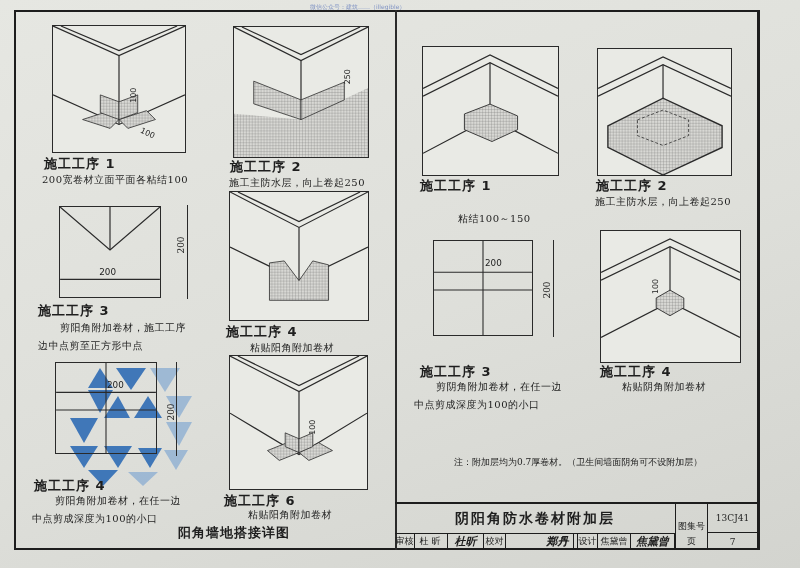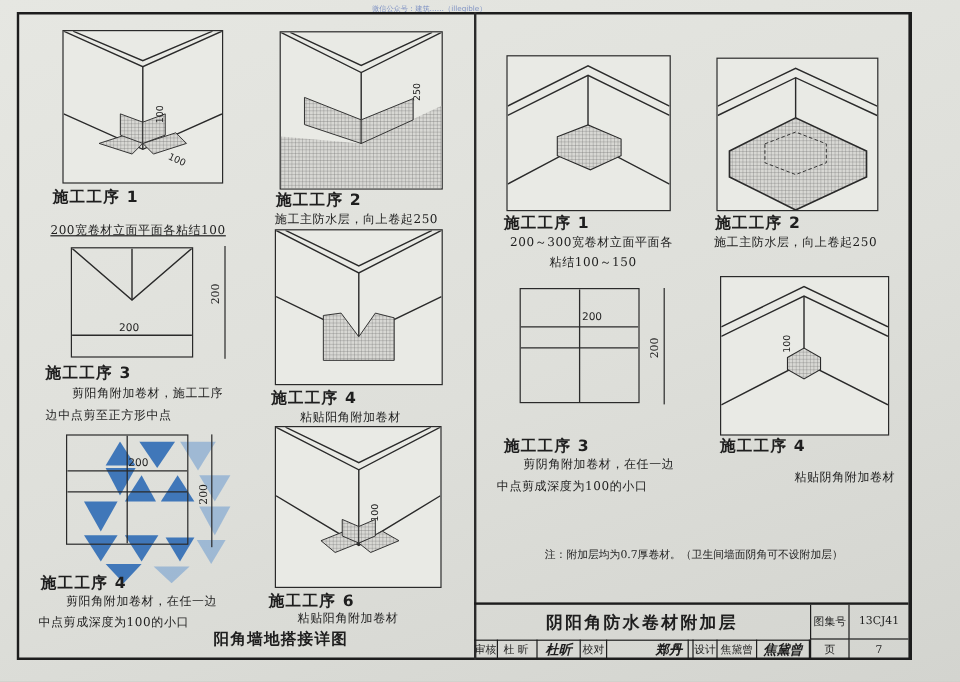--- a/index.html
+++ b/index.html
@@ -48,21 +48,21 @@
       </g>
       <path d="M30 95 L58 86 L67 95 L58 104 Z" fill="url(#grid)" stroke="#2a2a2a" stroke-width=".8"></path>
       <path d="M67 95 L95 86 L104 95 L76 104 Z" fill="url(#grid)" stroke="#2a2a2a" stroke-width=".8"></path>
       <path d="M48 70 L67 77 L67 95 L48 88 Z" fill="url(#grid)" stroke="#2a2a2a" stroke-width=".8"></path>
       <path d="M67 77 L86 70 L86 88 L67 95 Z" fill="url(#grid)" stroke="#2a2a2a" stroke-width=".8"></path>
       <text x="84" y="78" font-size="8" transform="rotate(-90 84 78)" fill="#222">100</text>
       <text x="88" y="108" font-size="8" transform="rotate(25 88 108)" fill="#222">100</text>
     </svg>
   </div>
   <div class="step-title" style="left:44px;top:155px;">施工工序 1</div>
-  <div class="step-desc" style="left:42px;top:185px;text-decoration:underline;">200宽卷材立面平面各粘结100</div>
+  <div class="step-desc" style="left:42px;top:173px;">200宽卷材立面平面各粘结100</div>
 
   <div class="fig" style="left:233px;top:26px;width:136px;height:132px;">
     <svg viewBox="0 0 136 132">
         <g fill="none" stroke="#2a2a2a" stroke-width="1.2">
       <path d="M0 0 L68 34 L136 0"></path>
           <path d="M8 0 L68 28 L128 0"></path>
       <path d="M68 34 V94"></path>
       </g>
       <path d="M0 88 L0 132 L136 132 L136 62 L68 94 Z" fill="url(#grid)"></path>
       <path d="M20 55 L68 74 L68 94 L20 78 Z" fill="url(#grid)" stroke="#2a2a2a" stroke-width=".8"></path>
@@ -165,21 +165,20 @@
         <g fill="none" stroke="#2a2a2a" stroke-width="1.2">
       <path d="M0 42 L68 8 L137 42"></path>
           <path d="M0 50 L68 16 L137 50"></path>
       <path d="M68 16 V88"></path>
           <path d="M0 108 L68 72 L137 108"></path>
       </g>
       <path d="M42 68 L68 58 L96 70 L96 84 L70 96 L42 84 Z" fill="url(#grid)" stroke="#2a2a2a" stroke-width=".9"></path>
     </svg>
   </div>
   <div class="step-title" style="left:420px;top:177px;">施工工序 1</div>
-  <div class="step-desc" style="left:425px;top:195px;">200～300宽卷材立面平面各</div>
   <div class="step-desc" style="left:458px;top:212px;">粘结100～150</div>
 
   <div class="fig" style="left:597px;top:48px;width:135px;height:128px;">
     <svg viewBox="0 0 135 128">
         <g fill="none" stroke="#2a2a2a" stroke-width="1.2">
       <path d="M0 40 L66 8 L135 40"></path>
           <path d="M0 48 L66 16 L135 48"></path>
       <path d="M66 16 V52"></path>
       </g>
       <path d="M10 78 L66 50 L126 78 L126 100 L66 128 L10 100 Z" fill="url(#grid)" stroke="#2a2a2a" stroke-width="1.4"></path>
@@ -211,27 +210,27 @@
       <path d="M0 42 L70 8 L141 42"></path>
           <path d="M0 50 L70 16 L141 50"></path>
       <path d="M70 16 V82"></path>
           <path d="M0 108 L70 72 L141 108"></path>
       </g>
       <path d="M56 68 L70 60 L84 68 L84 78 L70 86 L56 78 Z" fill="url(#grid)" stroke="#2a2a2a" stroke-width=".9"></path>
       <text x="58" y="64" font-size="8" transform="rotate(-90 58 64)" fill="#222">100</text>
     </svg>
   </div>
   <div class="step-title" style="left:600px;top:363px;">施工工序 4</div>
-  <div class="step-desc" style="left:622px;top:391px;margin-left:40px;">粘贴阴角附加卷材</div>
+  <div class="step-desc" style="left:622px;top:380px;">粘贴阴角附加卷材</div>
 
   <div class="note" style="left:430px;top:456px;margin-left:24px;">注：附加层均为0.7厚卷材。（卫生间墙面阴角可不设附加层）</div>
 
   <div class="tblock">
     <div class="tb-main">阴阳角防水卷材附加层</div>
-    <div class="tb-cell" style="left:280px;top:0;width:33px;height:29px;border-left:1px solid #1d1d1d;border-bottom:1.5px solid #1d1d1d;">图集号</div>
+    <div class="tb-cell" style="left:280px;top:0;width:33px;height:46px;border-left:1px solid #1d1d1d;border-bottom:1.5px solid #1d1d1d;">图集号</div>
     <div class="tb-cell" style="left:313px;top:0;width:49px;height:29px;border-right:none;border-bottom:1.5px solid #1d1d1d;">13CJ41</div>
 
     <div class="tb-cell tb-row2" style="left:0;width:20px;font-family:Liberation Serif, serif;">审核</div>
     <div class="tb-cell tb-row2" style="left:18px;width:35px;">杜 昕</div>
     <div class="tb-cell tb-row2 sig" style="left:53px;width:36px;">杜昕</div>
     <div class="tb-cell tb-row2" style="left:89px;width:22px;">校对</div>
     <div class="tb-cell tb-row2" style="left:111px;width:32px;margin-left:36px;">郑 丹</div>
     <div class="tb-cell tb-row2 sig" style="left:143px;width:40px;">郑丹</div>
     <div class="tb-cell tb-row2" style="left:183px;width:20px;">设计</div>
     <div class="tb-cell tb-row2" style="left:203px;width:33px;">焦黛曾</div>

